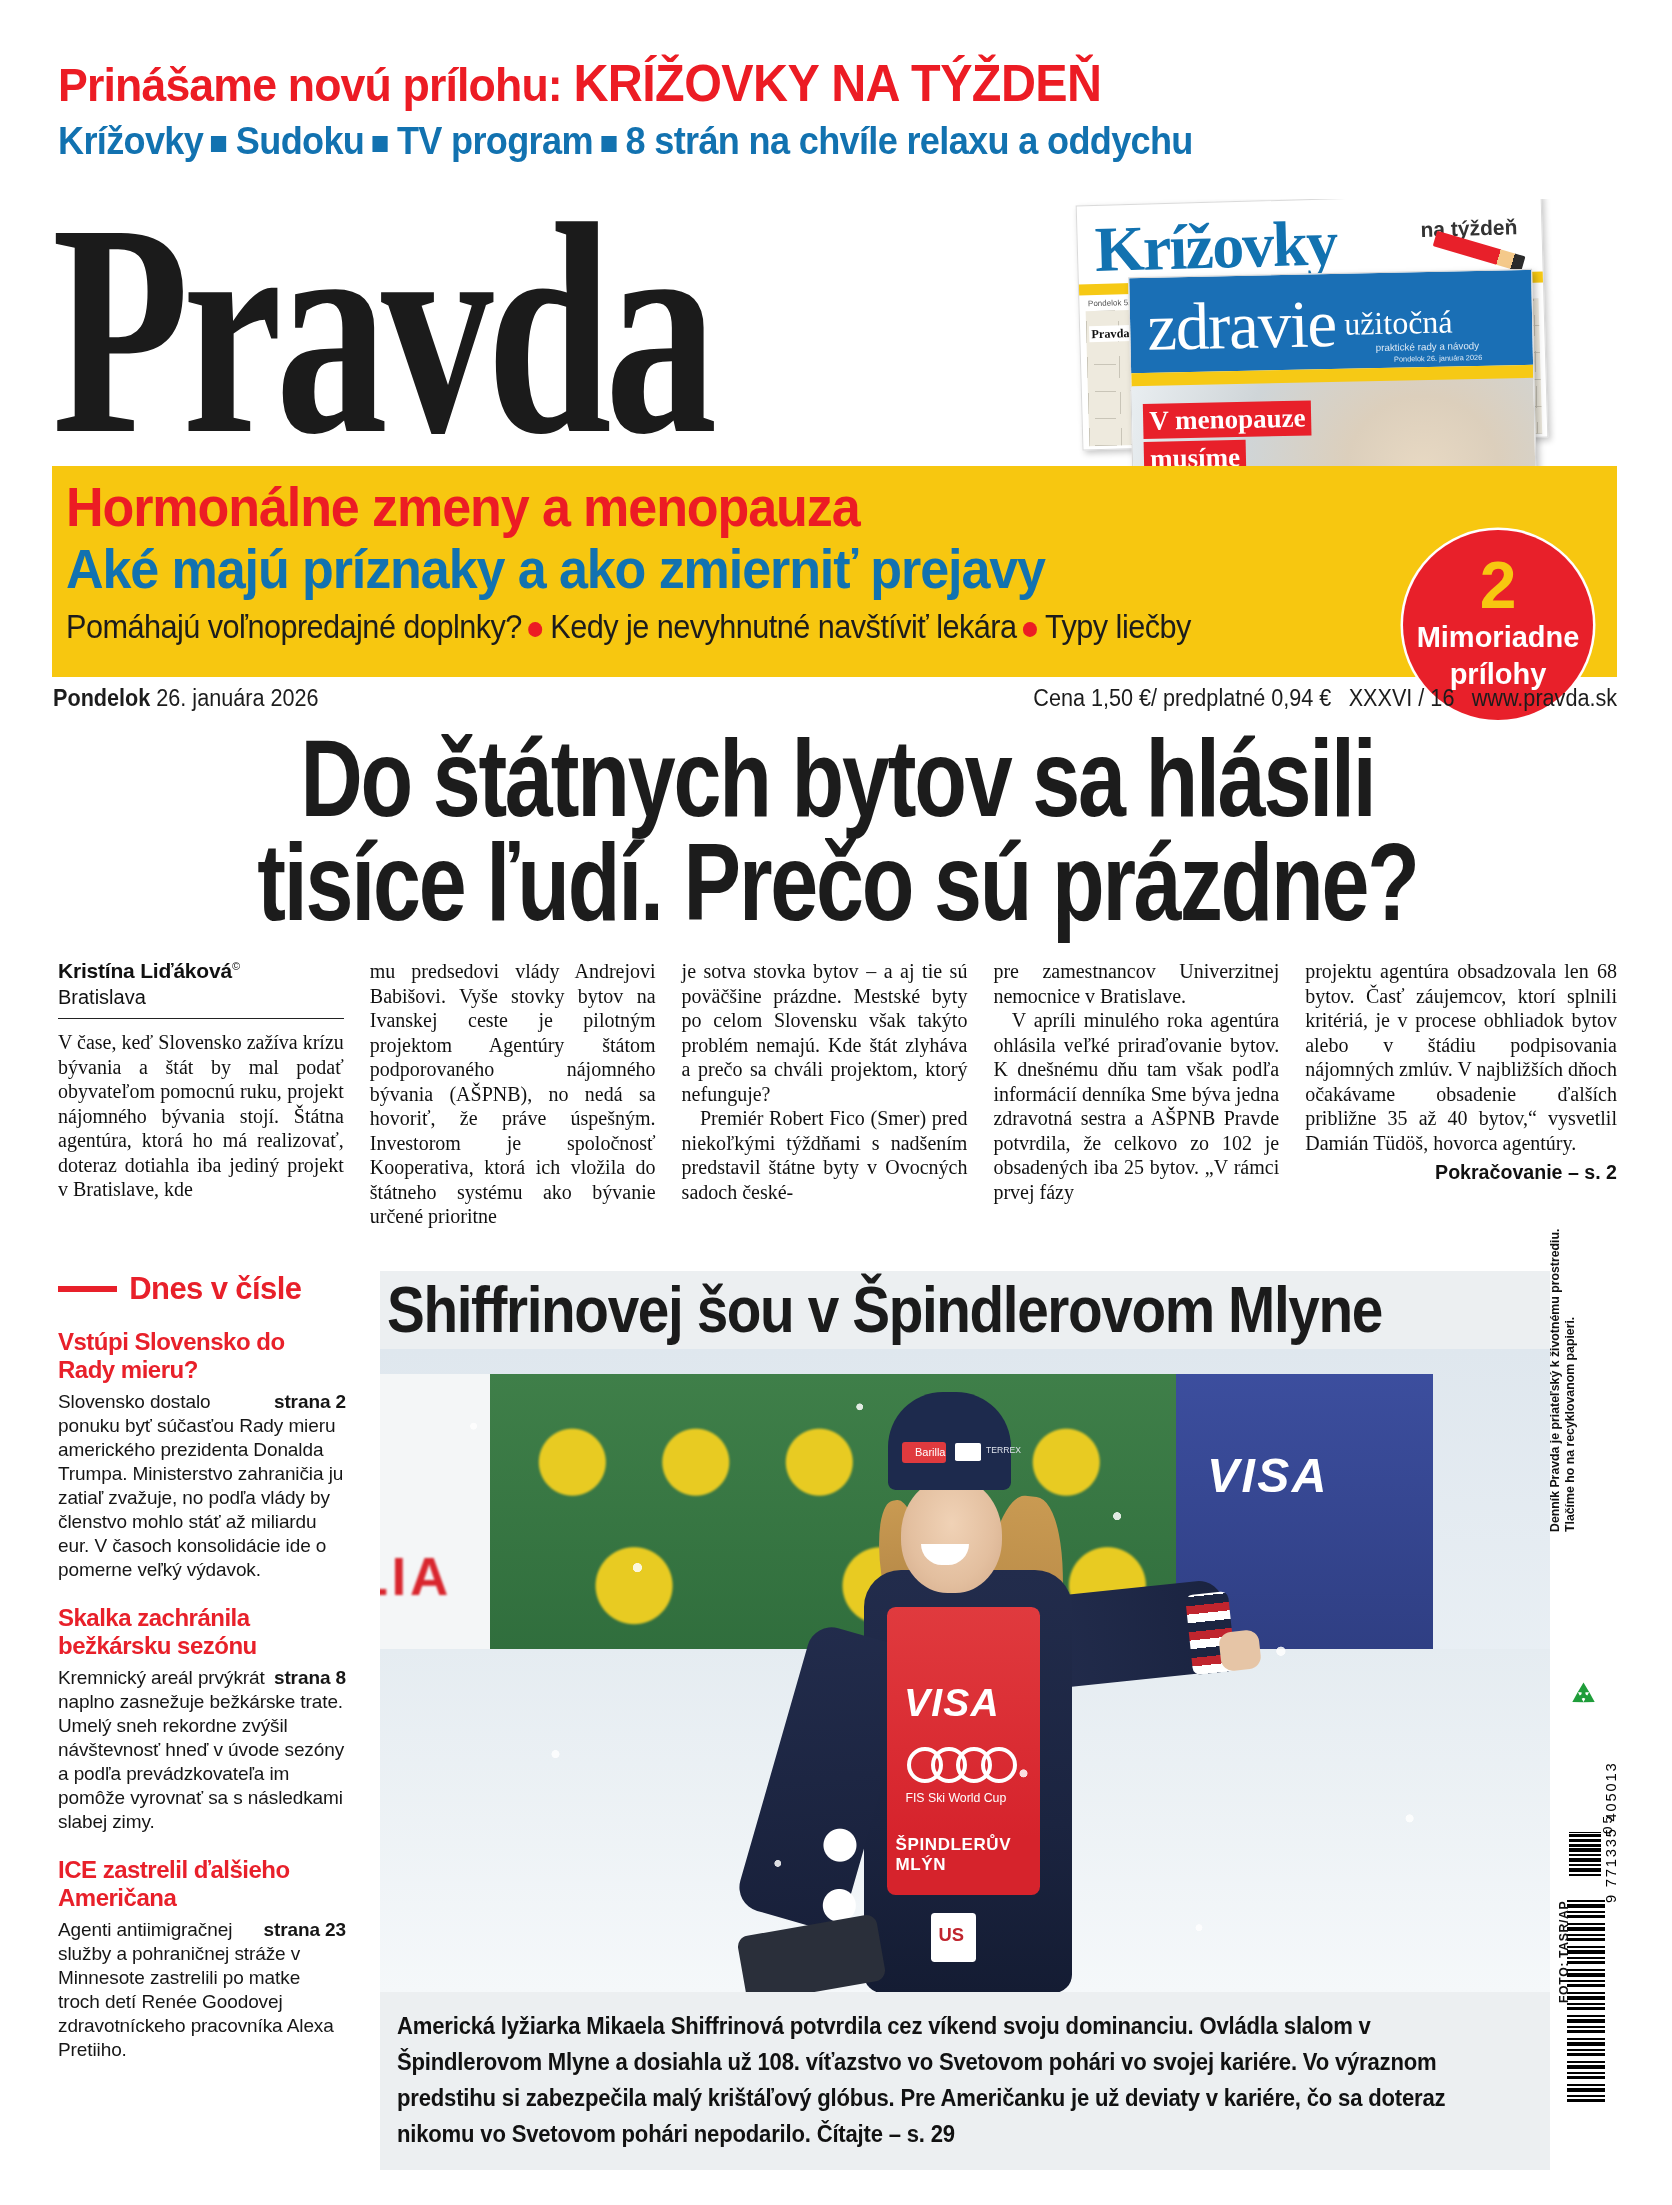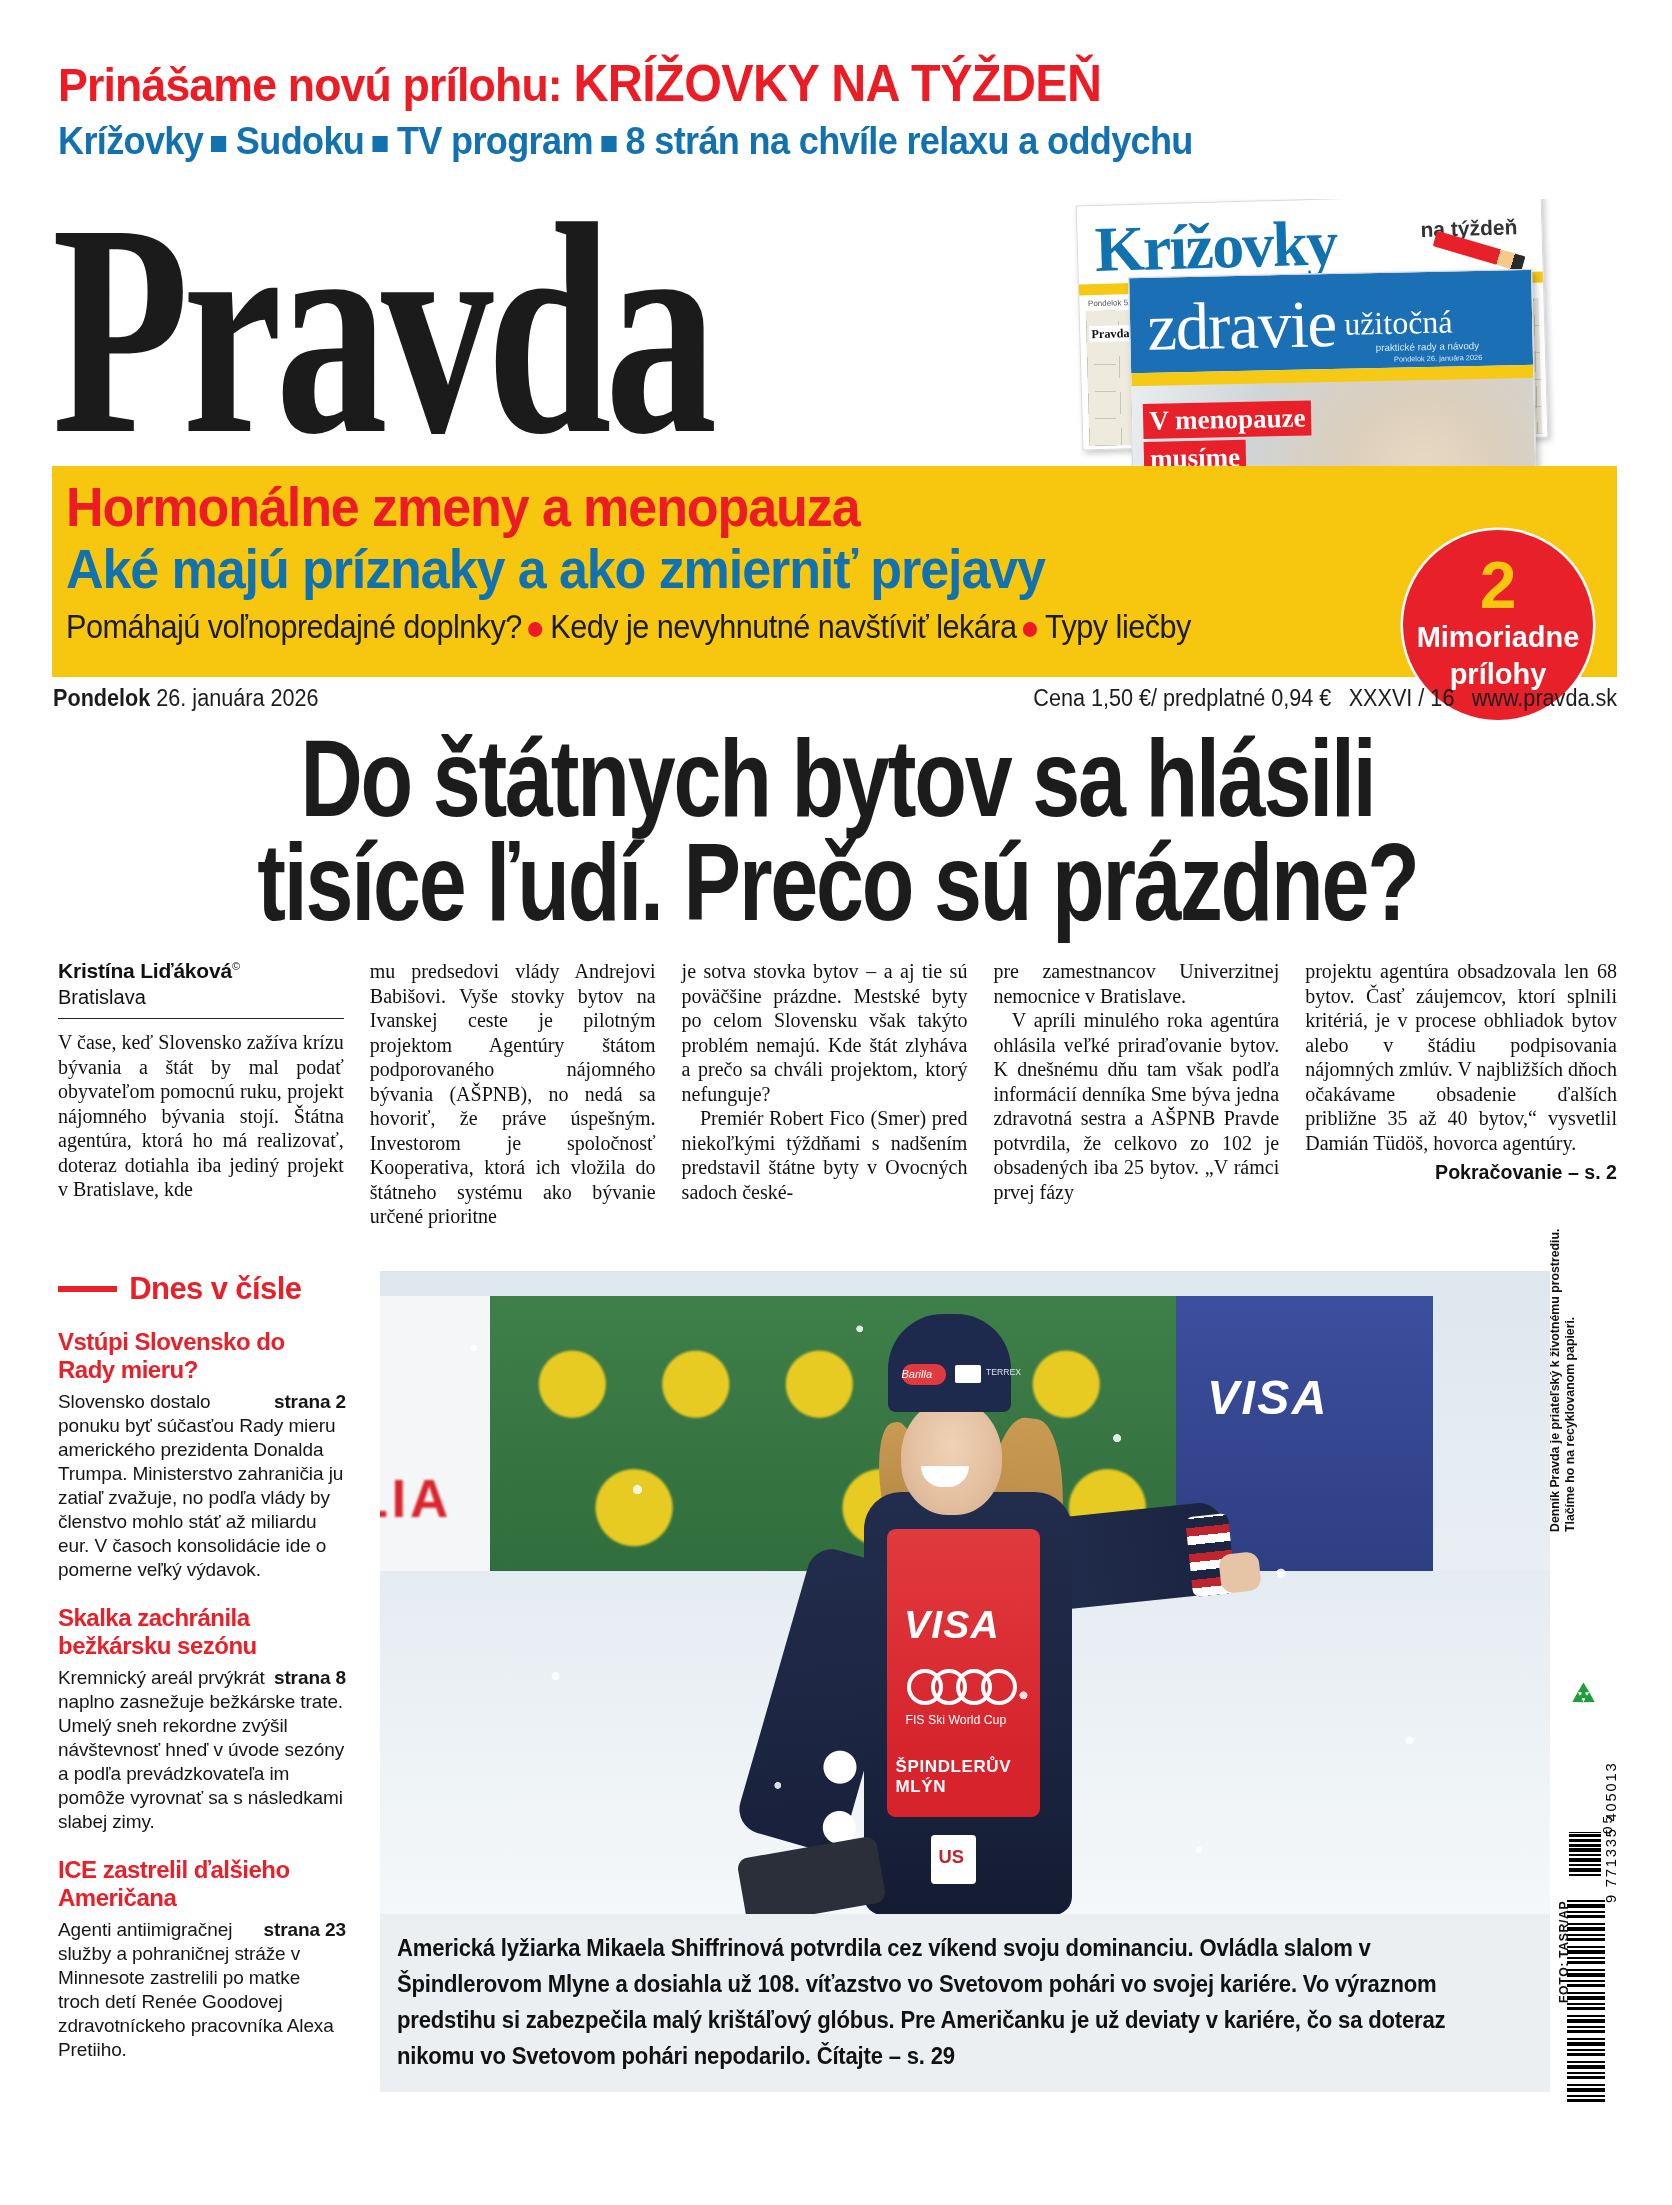--- a/index.html
+++ b/index.html
@@ -196,22 +196,22 @@
   .p-white { position:absolute; left:0; top:24.5px; width:116px; height:288px;
              background:#f4f6f7;}
   .p-white span{ position:absolute; left:-24.5px; top:172px; color:#d9262e; font-weight:700;
              font-size:53px; letter-spacing:3.7px; filter:blur(0.9px);}
   .p-snow { position:absolute; left:0; bottom:0; width:100%; height:343px;
             background: linear-gradient(180deg,#e5ecf1,#f5f8fa); }
   .p-athlete { position:absolute; left:343px; top:37px; width:490px; height:606px; }
   .a-hat { position:absolute; left:165px; top:6.1px; width:123px; height:98px;
            background:#1d2a4d; border-radius:55px 55px 7.4px 7.4px; }
   .a-hat .barilla { position:absolute; left:13.5px; top:50px; width:44px; height:21px;
-           background:#e03a3e; border-radius:10px; color:#fff; font-size:11px; text-align:left;
-           line-height:21px; font-style:italic; }
+           background:#e03a3e; border-radius:3px; color:#fff; font-size:11px; text-align:right;
+           line-height:21px; }
   .a-hat .usski { position:absolute; left:67px; top:51px; width:26px; height:18.4px;
            background:#fff; border-radius:1.8px; }
   .a-hat .terrex { position:absolute; left:98px; top:53px; font-size:8.6px; color:#dfe3ec;text-align:center;}
   .a-face { position:absolute; left:178px; top:91px; width:101px; height:116px;
            background: radial-gradient(ellipse at 50% 40%, #f0d2b6 0%, #e3bf9f 60%, #d3ab8a 100%);
            border-radius:50% 50% 46% 46%; }
   .a-smile { position:absolute; left:198px; top:158px; width:48px; height:21px;
            background:#fff; border-radius:0 0 27px 27px; }
   .a-hair { position:absolute; left:257px; top:110px; width:80px; height:257px;
            background: linear-gradient(180deg,#c99a52,#a87b3d); border-radius:40% 46% 50% 50%;
@@ -419,20 +419,23 @@
       <div class="brief-b"><span class="pg">strana 8</span><span>Kremnický areál prvýkrát naplno zasnežuje bežkárske trate. Umelý sneh rekordne zvýšil návštevnosť hneď v úvode sezóny a podľa prevádzkovateľa im pomôže vyrovnať sa s následkami slabej zimy.</span></div>
     </div>
 
     <div class="brief">
       <div class="brief-h">ICE zastrelil ďalšieho Američana</div>
       <div class="brief-b"><span class="pg">strana 23</span><span>Agenti antiimigračnej služby a pohraničnej stráže v Minnesote zastrelili po matke troch detí Renée Goodovej zdravotníckeho pracovníka Alexa Pretiiho.</span></div>
     </div>
   </div>
 
   <div class="sport">
+    <div class="sport-hd">
+      <span>Shiffrinovej šou v Špindlerovom Mlyne</span>
+    </div>
 
     <div class="photo">
       <div class="p-white">
           <span>LIA</span>
         </div>
       <div class="p-board"></div>
       <div class="p-visa">
           <span>VISA</span>
         </div>
       <div class="p-snow"></div>

